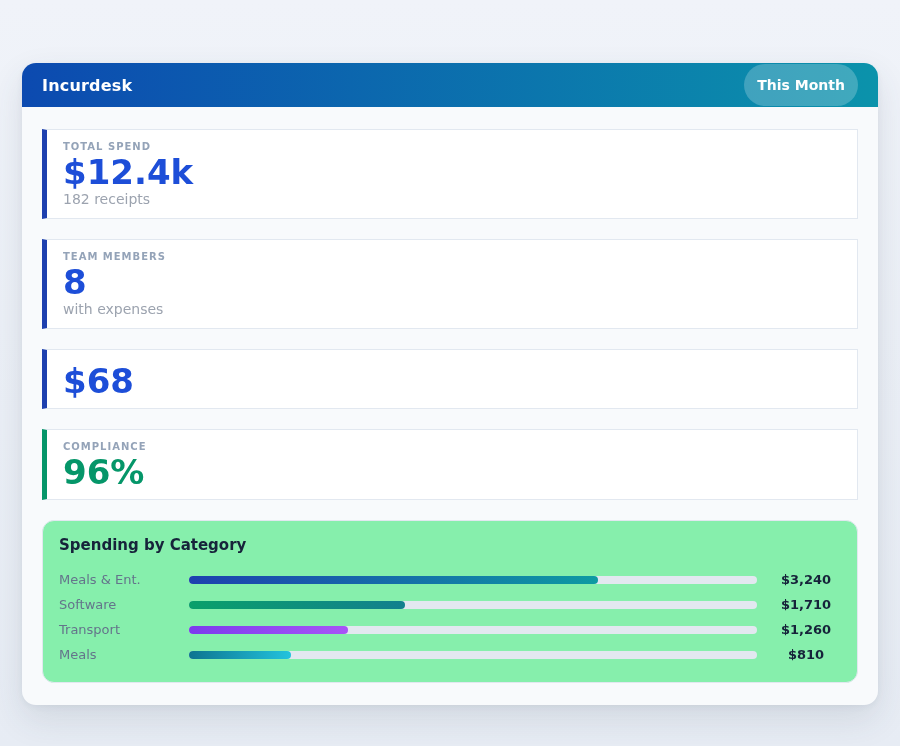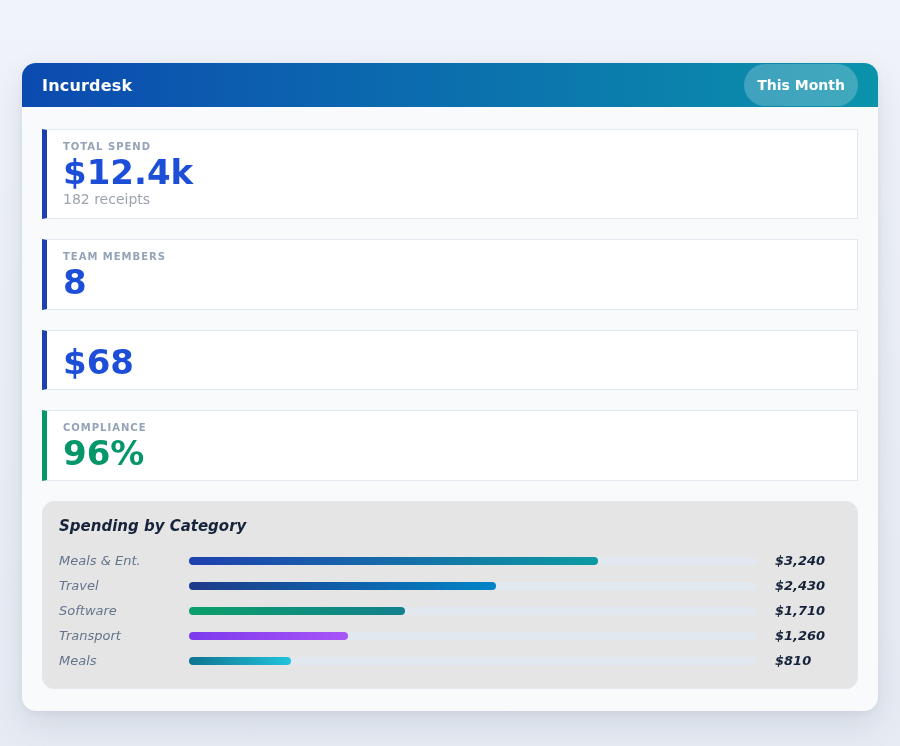--- a/index.html
+++ b/index.html
@@ -66,25 +66,24 @@
     line-height: 31px;
     margin-top: 5px;
   }
   .stat-sub {
     font-size: 14px;
     color: #9ca3af;
     margin-top: 3px;
   }
   .chart-card {
     margin-top: 20px;
-    background: #e5e5e5;
+    background: #86efac;
     border: 1px solid #e2e8f0;
     border-radius: 12px;
     padding: 15px 20px 15px 16px;
-    font-style: italic;
   }
   .chart-title {
     font-size: 15px;
     font-weight: bold;
     color: #16233a;
     line-height: 18px;
     margin-bottom: 13px;
   }
   .chart-row {
     display: grid;
@@ -103,21 +102,21 @@
   .bar-fill {
     position: absolute;
     left: 0; top: 0;
     height: 8px;
     border-radius: 999px;
   }
   .row-value {
     font-size: 13px;
     font-weight: bold;
     color: #16233a;
-    text-align: left;
+    text-align: center;
     white-space: nowrap;
   }
 </style>
 </head>
 <body>
 
 <div class="app-card">
 
   <div class="app-header" style="background: linear-gradient(90deg, rgb(12, 74, 176), rgb(11, 147, 171));">
     <div class="app-title">Incurdesk</div>
@@ -128,20 +127,21 @@
 
     <div class="stat-card" style="border-left-color: rgb(30, 64, 175);">
       <div class="stat-label">TOTAL SPEND</div>
       <div class="stat-value" style="color: rgb(29, 78, 216);">$12.4k</div>
       <div class="stat-sub">182 receipts</div>
     </div>
 
     <div class="stat-card" style="border-left-color: rgb(30, 64, 175);">
       <div class="stat-label">TEAM MEMBERS</div>
       <div class="stat-value" style="color: rgb(29, 78, 216);">8</div>
+      <div class="stat-sub">with expenses</div>
     </div>
 
     <div class="stat-card" style="border-left-color: rgb(30, 64, 175);">
       <div class="stat-value" style="color: rgb(29, 78, 216);">$68</div>
     </div>
 
     <div class="stat-card" style="border-left-color: rgb(5, 150, 105);">
       <div class="stat-label">COMPLIANCE</div>
       <div class="stat-value" style="color: rgb(5, 150, 105);">96%</div>
     </div>
@@ -150,27 +150,20 @@
       <div class="chart-title">Spending by Category</div>
 
       <div class="chart-row">
         <div class="row-label">Meals &amp; Ent.</div>
         <div class="bar-track" style="background: rgb(226, 232, 240);">
             <div class="bar-fill" style="width: 72%; background: linear-gradient(90deg, rgb(30, 64, 175), rgb(13, 154, 162));"></div>
           </div>
         <div class="row-value">$3,240</div>
       </div>
 
-      <div class="chart-row">
-        <div class="row-label">Travel</div>
-        <div class="bar-track" style="background: rgb(226, 232, 240);">
-            <div class="bar-fill" style="width: 54%; background: linear-gradient(90deg, rgb(30, 58, 138), rgb(2, 132, 199));"></div>
-          </div>
-        <div class="row-value">$2,430</div>
-      </div>
 
       <div class="chart-row">
         <div class="row-label">Software</div>
         <div class="bar-track" style="background: rgb(226, 232, 240);">
             <div class="bar-fill" style="width: 38%; background: linear-gradient(90deg, rgb(10, 160, 106), rgb(18, 128, 142));"></div>
           </div>
         <div class="row-value">$1,710</div>
       </div>
 
       <div class="chart-row">

